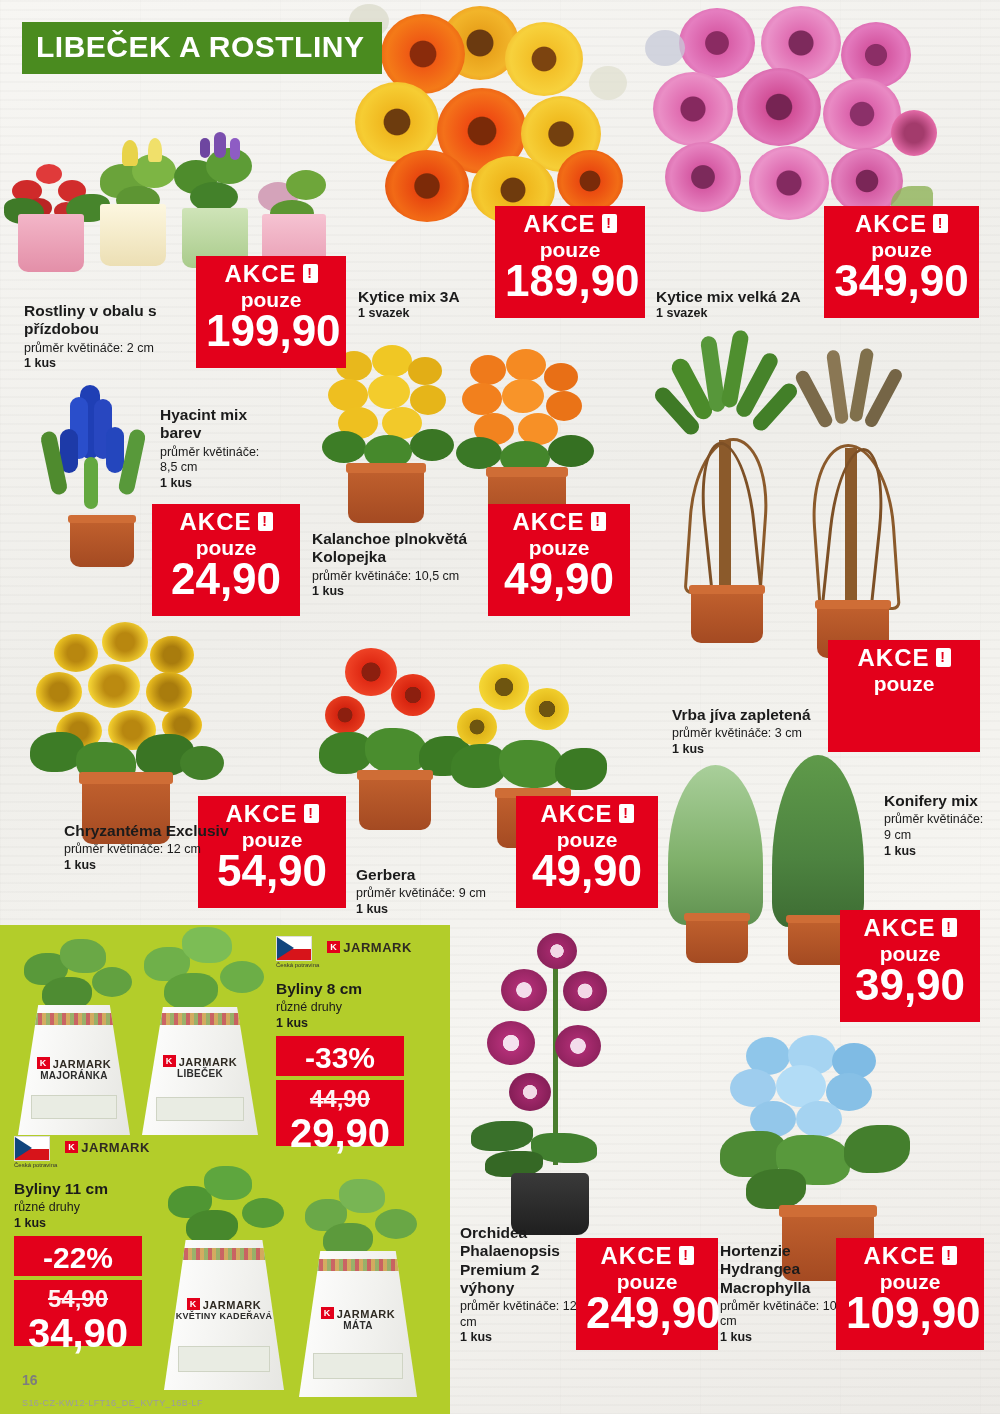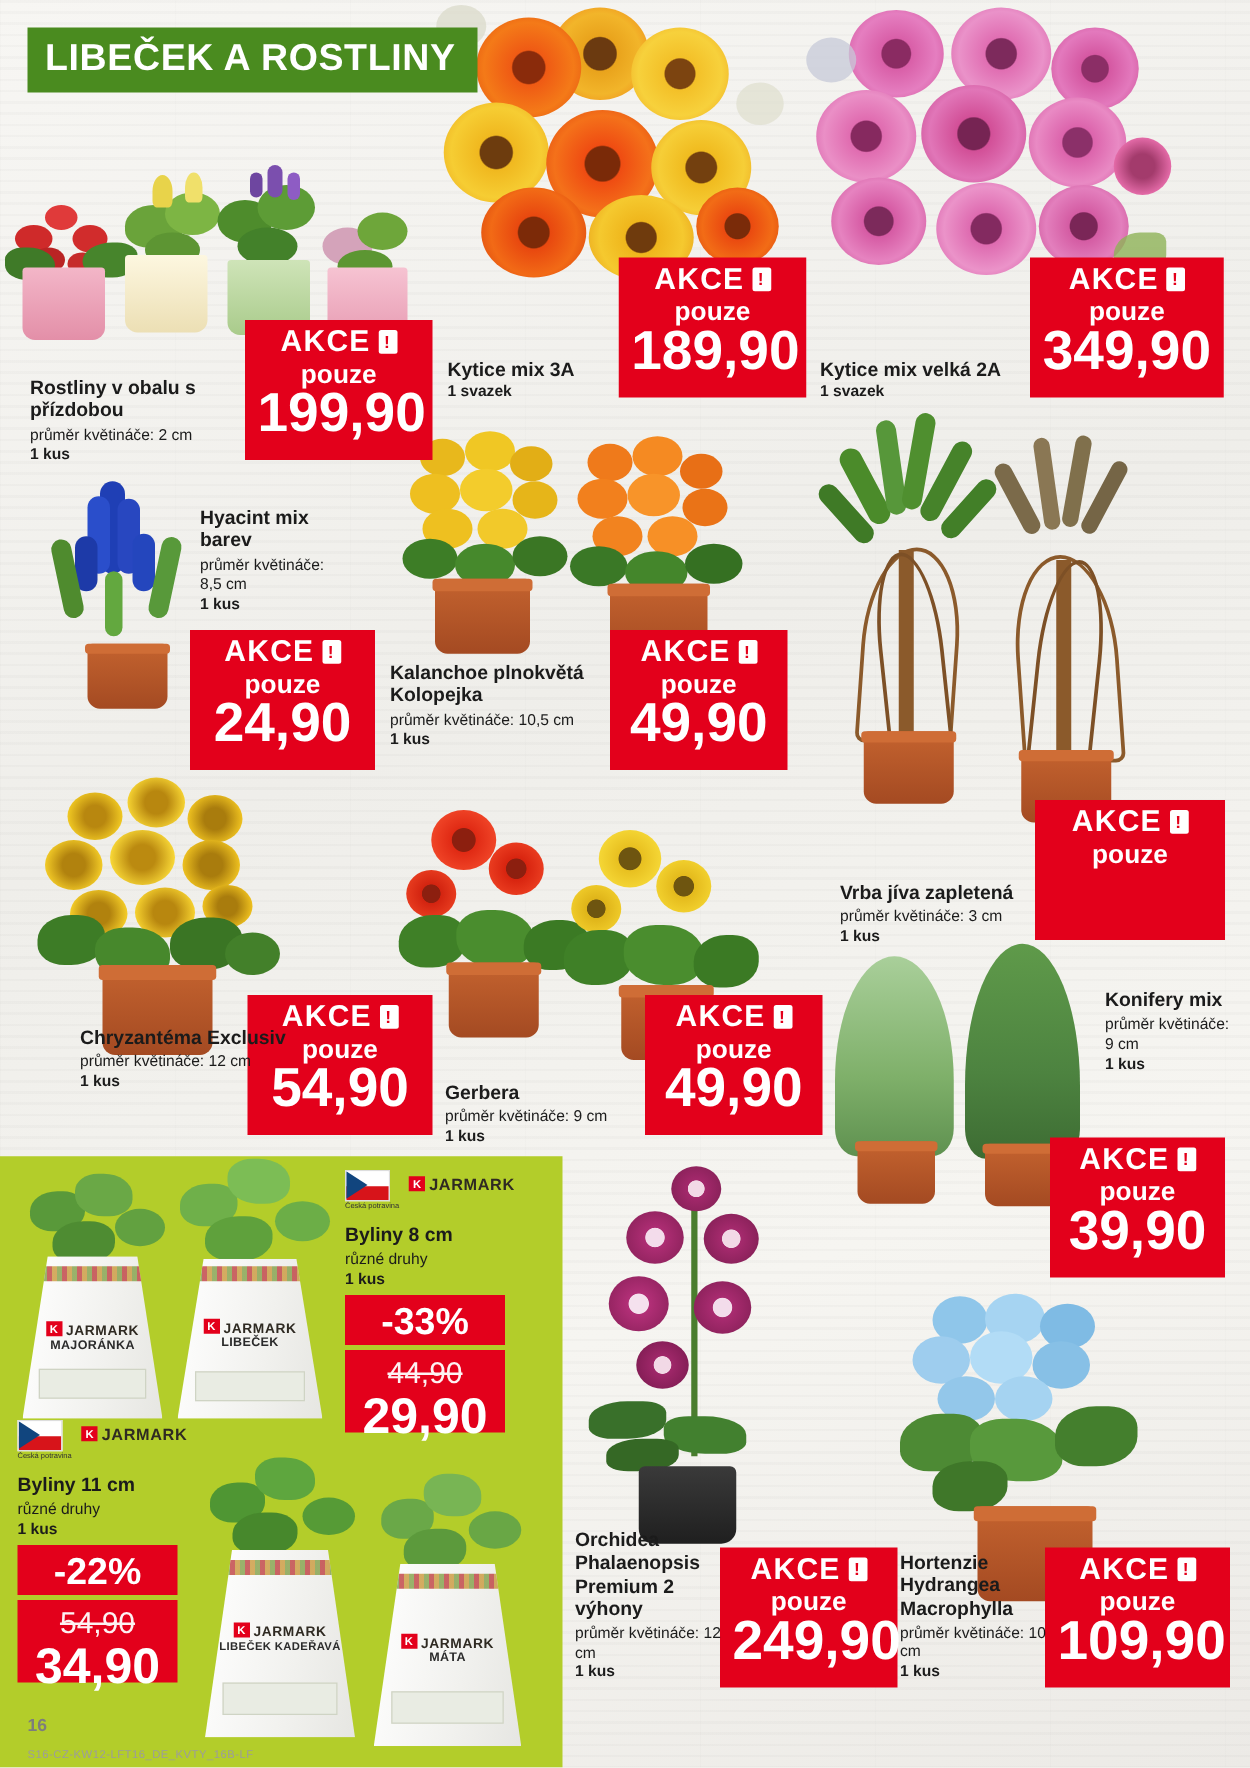--- a/index.html
+++ b/index.html
@@ -49,21 +49,21 @@
   .akce .pouze{font-size:22px;font-weight:bold;line-height:1.05;margin-top:1px;}
   .akce .price{font-weight:bold;line-height:1;margin-top:-2px;}
 
   .akce.sz1 .top{font-size:24px;}
   .akce.sz1 .pouze{font-size:21px;}
   .akce.sz1 .price{font-size:44px;}
 
   
   .pctbox{position:absolute;background:#e3001b;color:#fff;text-align:center;padding:5px 8px 8px 8px;box-sizing:border-box;}
   .pctbox .pct{font-size:30px;font-weight:bold;line-height:1.1;}
-  .pctbox .old{font-size:24px;font-weight:normal;text-decoration:line-through;opacity:.95;line-height:1.15;}
+  .pctbox .old{font-size:24px;font-weight:bold;text-decoration:line-through;opacity:.95;line-height:1.15;}
   .pctbox .new{font-size:40px;font-weight:bold;line-height:1;}
 
   
   .cap{position:absolute;color:#1b1b1b;}
   .cap .name{font-weight:bold;font-size:15.5px;line-height:1.18;}
   .cap .spec{font-size:12.5px;line-height:1.25;margin-top:2px;}
   .cap .qty{font-size:12.5px;font-weight:bold;line-height:1.25;}
 
   
   .greenpanel{position:absolute;left:0;top:925px;width:450px;height:489px;background:#b3cd2a;}
@@ -344,21 +344,21 @@
     <div class="cluster" style="left:10px;top:0;width:130px;height:90px;">
       <i style="left:8px;top:26px;width:44px;height:32px;background:#4f9633;border-radius:50% 40% 50% 40%;"></i>
       <i style="left:44px;top:6px;width:48px;height:34px;background:#5ea63e;border-radius:40% 50% 40% 50%;"></i>
       <i style="left:26px;top:50px;width:52px;height:34px;background:#47882c;border-radius:50% 40% 50% 40%;"></i>
       <i style="left:82px;top:38px;width:42px;height:30px;background:#569b36;border-radius:50%;"></i>
     </div>
     <div class="sleeve" style="left:14px;top:80px;width:120px;height:150px;clip-path:polygon(18% 0,82% 0,100% 100%,0 100%);">
       <div class="band" style="top:8px;"></div>
       <div class="lbl" style="top:58px;">
         <div class="jarmark" style="font-size:11px;"><span class="k">K</span><span>JARMARK</span></div>
-        <div class="nm" style="font-size:9px;">LIBEČEK KADEŘAVÁ</div>
+        <div class="nm" style="font-size:9px;">KVĚTINY KADEŘAVÁ</div>
       </div>
       <div style="position:absolute;left:12%;right:12%;bottom:18px;height:24px;background:#e9ece3;border:1px solid #cfd4c4;"></div>
     </div>
   </div>
 
   <div class="ill" style="left:285px;top:1175px;width:150px;height:225px;">
     <div class="cluster" style="left:10px;top:0;width:130px;height:86px;">
       <i style="left:10px;top:24px;width:42px;height:32px;background:#6aa848;border-radius:50% 40% 50% 40%;"></i>
       <i style="left:44px;top:4px;width:46px;height:34px;background:#78b554;border-radius:40% 50% 40% 50%;"></i>
       <i style="left:28px;top:48px;width:50px;height:34px;background:#5c9a3c;border-radius:50% 40% 50% 40%;"></i>

